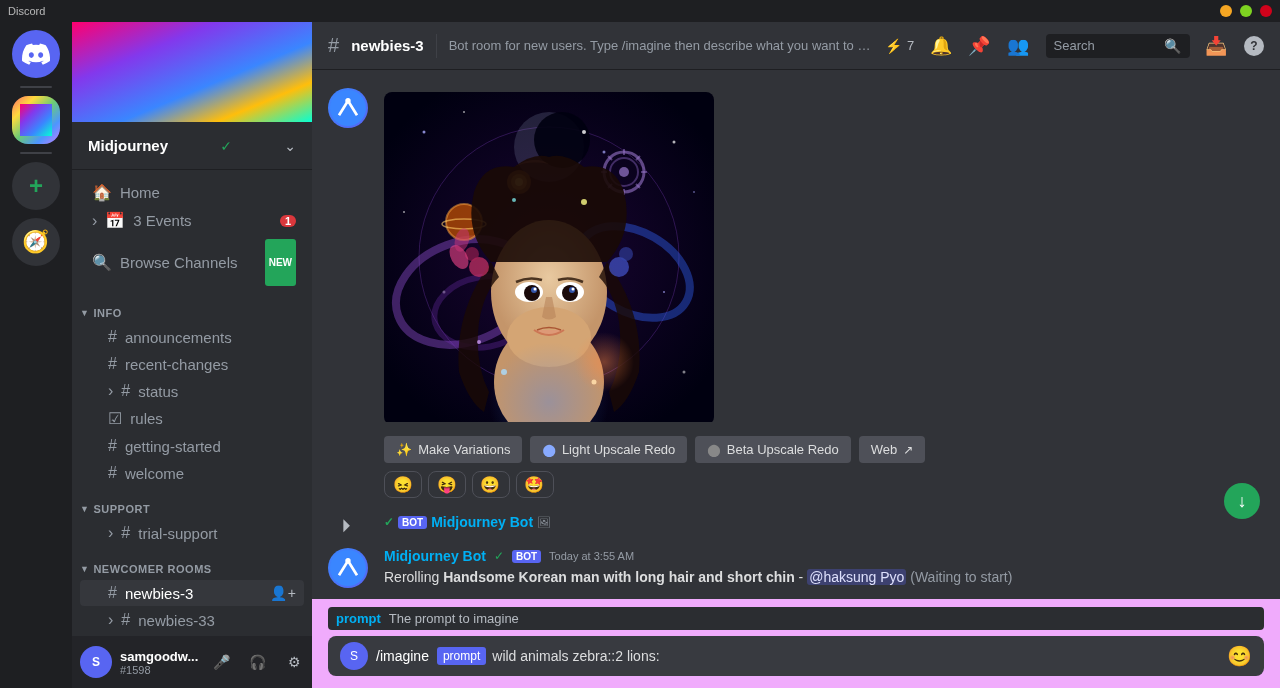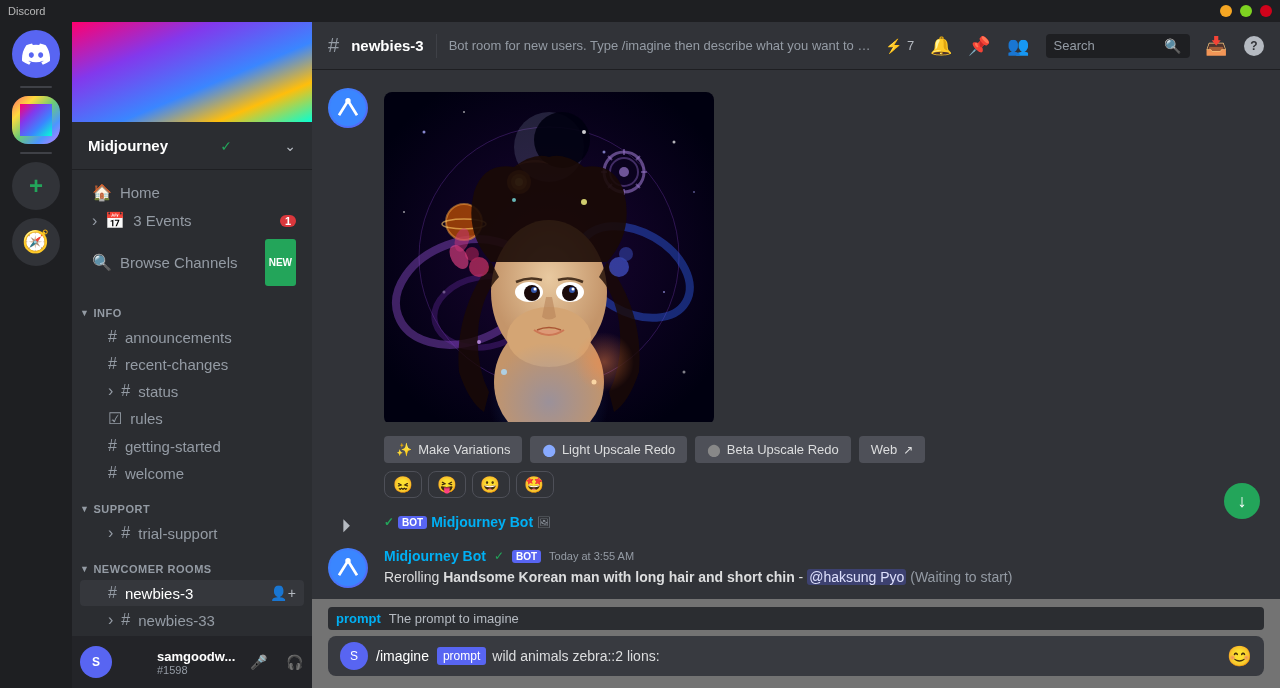--- a/index.html
+++ b/index.html
@@ -132,21 +132,21 @@
     .user-bar {
       height: 52px;
       background: #232428;
       display: flex;
       align-items: center;
       padding: 0 8px;
       gap: 8px;
       flex-shrink: 0;
     }
     .user-avatar { width: 32px; height: 32px; border-radius: 50%; background: #5865f2; display: flex; align-items: center; justify-content: center; font-size: 12px; font-weight: bold; color: white; flex-shrink: 0; }
-    .user-info { flex: 1; margin-left: 37px; }
+    .user-info { flex: 1; }
     .user-name { font-size: 13px; font-weight: 600; color: #ffffff; }
     .user-tag { font-size: 11px; color: #949ba4; }
     .user-controls { display: flex; gap: 4px; }
     .user-ctrl-btn { width: 32px; height: 32px; border-radius: 4px; display: flex; align-items: center; justify-content: center; cursor: pointer; color: #b5bac1; }
 
     
     .main-content {
       flex: 1;
       display: flex;
       flex-direction: column;
@@ -294,21 +294,21 @@
     
     .inline-bot-info {
       display: flex;
       align-items: center;
       gap: 4px;
       margin-bottom: 2px;
     }
 
     
     .prompt-area {
-      background: #737373;
+      background: #f0abfc;
       padding: 8px 16px 12px;
       flex-shrink: 0;
     }
     .prompt-hint {
       display: flex;
       align-items: center;
       gap: 8px;
       padding: 4px 8px;
       background: #2b2d31;
       border-radius: 4px;

